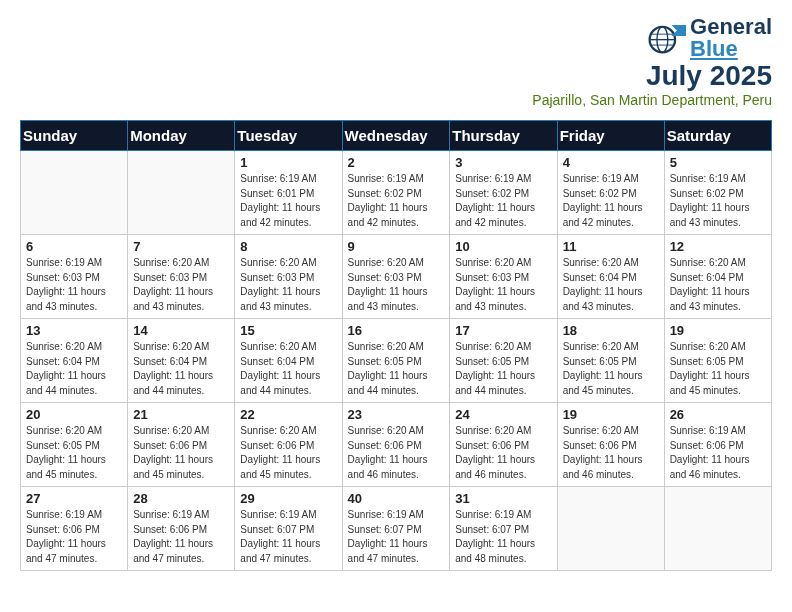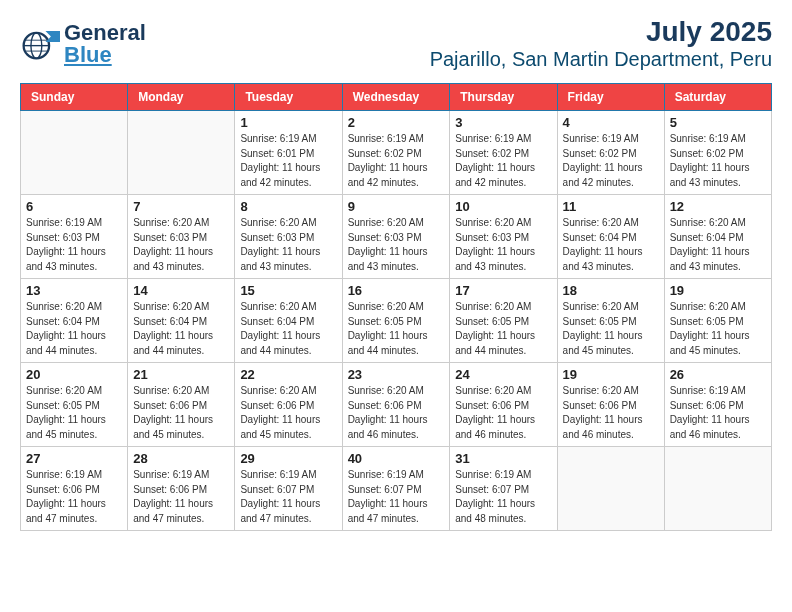--- a/index.html
+++ b/index.html
@@ -6,46 +6,47 @@
     body {
       font-family: Arial, sans-serif;
       background: #fff;
       width: 792px;
       min-height: 612px;
       padding: 16px 20px;
     }
     .header {
       display: flex;
       justify-content: space-between;
-      align-items: center;
+      align-items: flex-end;
       margin-bottom: 12px;
+      flex-direction: column;
     }
     .title-block {
       text-align: right;
     }
     .month-title {
       font-size: 28px;
       color: #1a3a5c;
       font-weight: bold;
     }
     .location-title {
-      font-size: 20px;
-      color: #0c4a6e;
+      font-size: 14px;
+      color: #4d7c0f;
     }
     .calendar {
       width: 100%;
       border-collapse: collapse;
       border: 1px solid #ccc;
     }
     .calendar th {
-      background-color: #ef4444;
+      background-color: #0f172a;
       color: #fff;
       text-align: left;
-      padding: 6px 10px;
-      font-size: 12px;
+      padding: 6px 2px;
+      font-size: 15px;
       border: 1px solid #2278ab;
     }
     .calendar td {
       vertical-align: top;
       border: 1px solid #ccc;
       padding: 4px 5px;
       width: 108px;
       min-height: 80px;
       font-size: 10.5px;
       color: #222;

